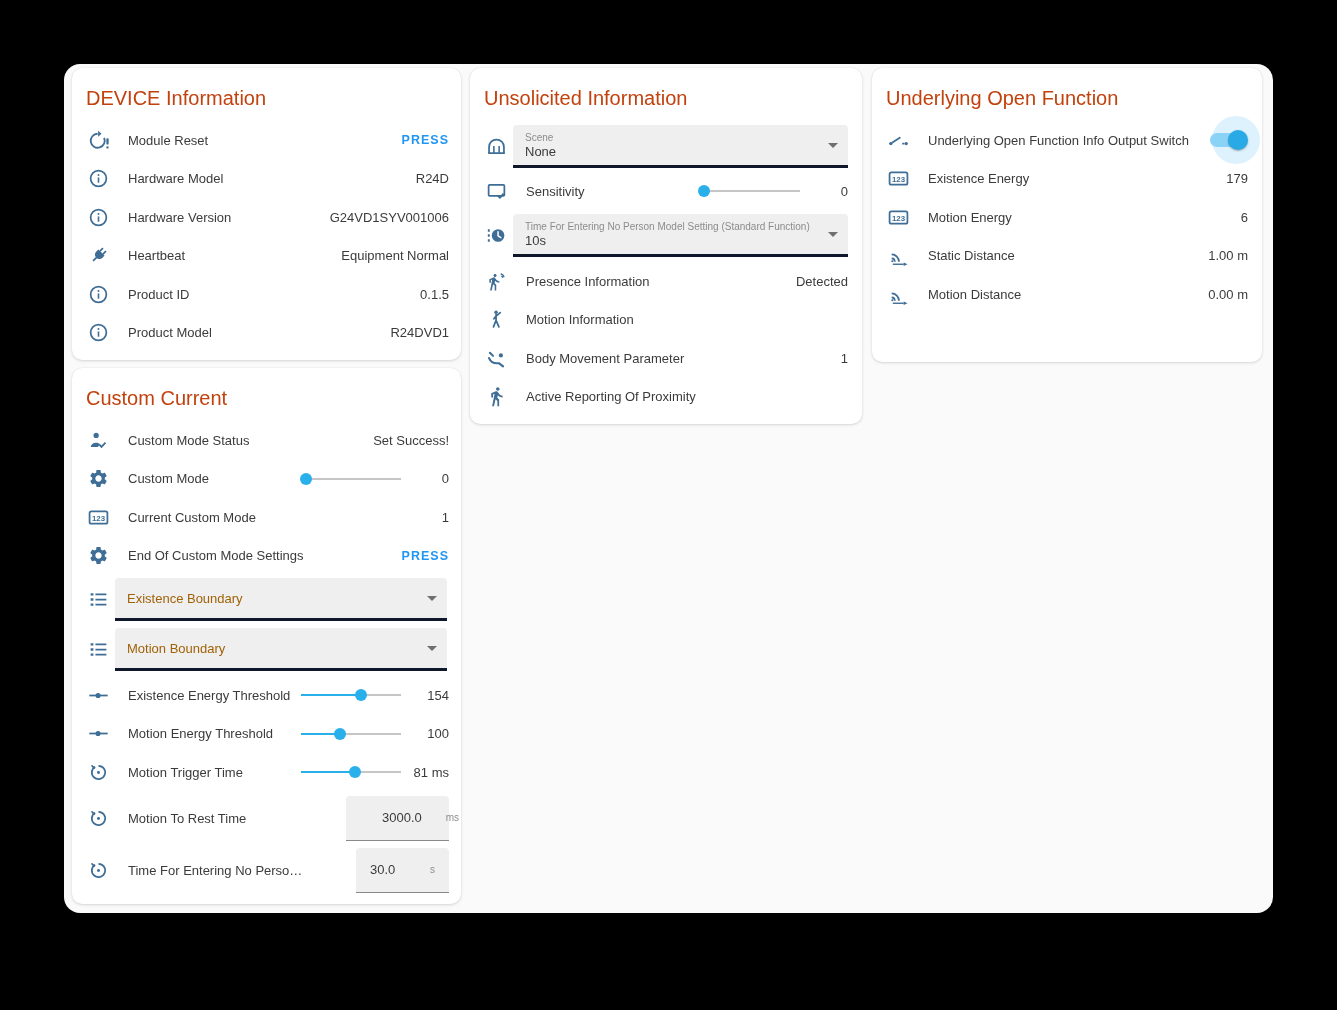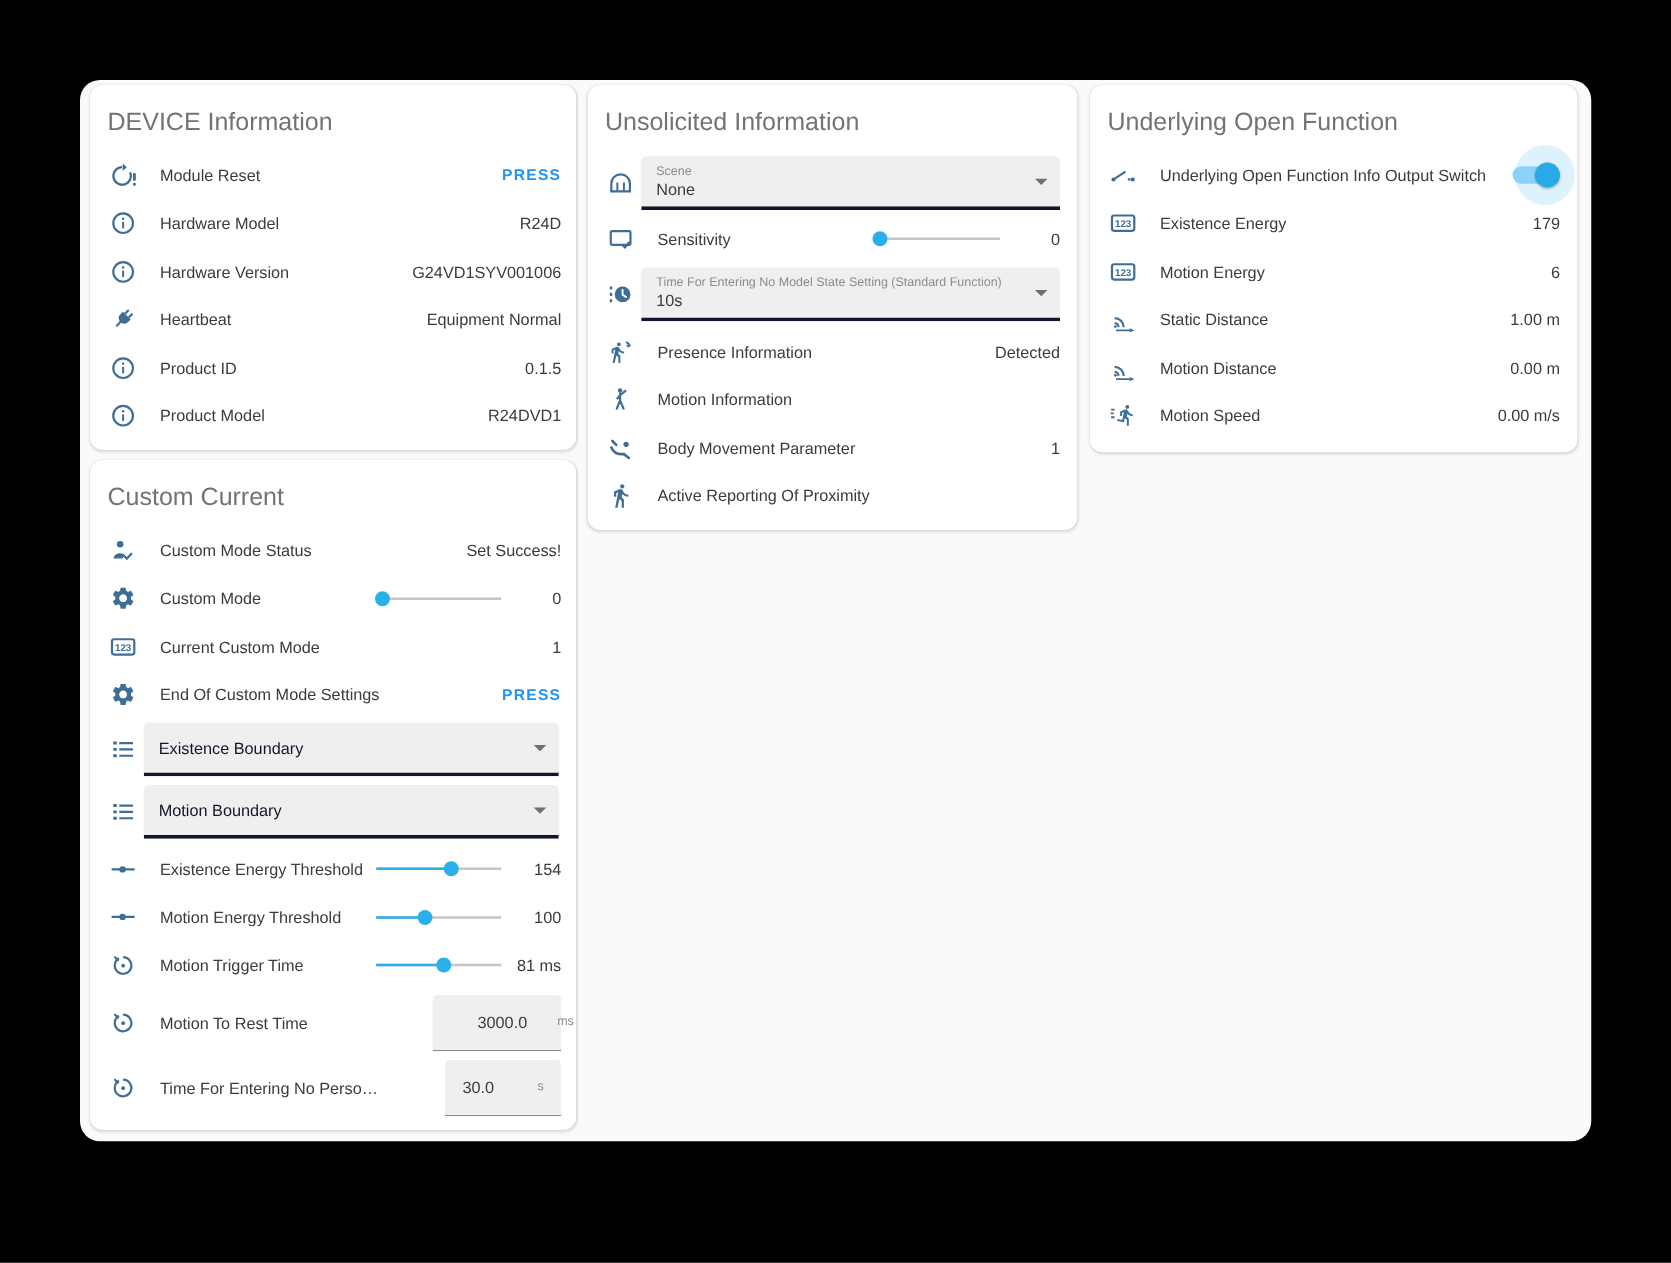--- a/index.html
+++ b/index.html
@@ -6,21 +6,21 @@
   body{width:1337px;height:1010px;position:relative;font-family:"Liberation Sans",sans-serif;
        -webkit-font-smoothing:antialiased;}
   .content{position:absolute;left:64px;top:64px;width:1209px;height:849px;
            background:#fafafa;border-radius:16px;overflow:hidden;}
   .card{position:absolute;background:#fff;border-radius:10px;
         box-shadow:0 1px 3px rgba(0,0,0,.14),0 0 1px rgba(0,0,0,.12);}
   .card-device{left:8px;top:4px;width:389px;height:292px;}
   .card-unsolicited{left:406px;top:4px;width:392px;height:356px;}
   .card-underlying{left:808px;top:4px;width:390px;height:294px;}
   .card-custom{left:8px;top:304px;width:389px;height:536px;}
-  .card-title{padding:16px 14px 0 14px;font-size:20px;line-height:28px;color:#737373;}
+  .card-title{padding:16px 14px 0 14px;font-size:20px;line-height:28px;color:#c2410c;}
   .rows{margin-top:9px;}
   .row{display:flex;align-items:center;height:38.5px;padding:0 12px 0 16px;}
   .row.pr14{padding-right:14px;}
   .ic{width:21px;height:21px;flex:0 0 21px;color:#3e6d96;}
   .lbl{margin-left:19px;font-size:13px;color:#3b3b3b;flex:1;white-space:nowrap;overflow:hidden;}
   .val{font-size:13px;color:#3b3b3b;text-align:right;white-space:nowrap;}
   .press{font-size:12.5px;font-weight:700;letter-spacing:1px;color:#2196f3;cursor:pointer;}
   
   .slider{position:relative;width:100px;height:20px;flex:0 0 100px;cursor:pointer;}
   .s-track{position:absolute;left:0;right:0;top:9px;height:2px;background:#c6c6c6;}
@@ -36,21 +36,21 @@
   .toggle .thumb{position:absolute;right:0;top:0;width:20px;height:20px;border-radius:50%;
                  background:#29a9e6;box-shadow:0 1px 2px rgba(0,0,0,.3);}
   
   .sel-row{display:flex;align-items:center;padding:0 14px 0 16px;}
   .sel-row .select{flex:1;margin-left:6px;}
   .select{position:relative;height:43px;background:#efefef;border-bottom:3px solid #0f172a;
           border-radius:4px 4px 0 0;display:flex;flex-direction:column;justify-content:center;
           padding:0 28px 0 12px;cursor:pointer;box-sizing:border-box;}
   .sel-label{font-size:10px;color:#8c8c8c;line-height:13px;white-space:nowrap;overflow:hidden;}
   .sel-value{font-size:13px;color:#3b3b3b;line-height:16px;}
-  .sel-plain{font-size:13px;color:#0f172a;}
+  .sel-plain{font-size:13px;color:#a16207;}
   .caret{position:absolute;right:10px;top:50%;margin-top:-2px;width:0;height:0;
          border-left:5px solid transparent;border-right:5px solid transparent;border-top:5px solid #6f6f6f;}
   
   .input-row{display:flex;align-items:center;padding:0 12px 0 16px;}
   .input-row.h53{height:53px;} .input-row.h51{height:51px;}
   .num-input{height:45px;background:#efefef;border-bottom:1px solid #8a8a8a;border-radius:4px 4px 0 0;
              display:flex;align-items:center;justify-content:space-between;padding:0 14px;
              box-sizing:border-box;cursor:text;}
   .w103{width:103px;flex:0 0 103px;padding-left:36px;} .w93{width:93px;flex:0 0 93px;}
   .niv{font-size:13px;color:#3b3b3b;} .niu{font-size:10px;color:#8c8c8c;margin-left:24px;}
@@ -231,21 +231,21 @@
         <span class="s-fill"></span>
         <span class="s-thumb"></span>
       </div>
       <span class="val">0</span>
     </div>
     <div class="sel-row">
       <svg class="ic">
           <use href="#sym-clock-dash"></use>
         </svg>
       <div class="select">
-        <span class="sel-label">Time For Entering No Model State Setting (Standard Function)</span>
+        <span class="sel-label">Time For Entering No Person Model Setting (Standard Function)</span>
         <span class="sel-value">10s</span>
         <span class="caret"></span>
       </div>
     </div>
     <div class="rows" style="margin-top:5px;">
       <div class="row pr14">
         <svg class="ic">
             <use href="#sym-presence"></use>
           </svg>
         <span class="lbl">Presence Information</span>
@@ -309,27 +309,20 @@
           </svg>
         <span class="lbl">Static Distance</span>
         <span class="val">1.00 m</span>
       </div>
       <div class="row pr14">
         <svg class="ic">
             <use href="#sym-distance"></use>
           </svg>
         <span class="lbl">Motion Distance</span>
         <span class="val">0.00 m</span>
-      </div>
-      <div class="row pr14">
-        <svg class="ic">
-            <use href="#sym-sprint"></use>
-          </svg>
-        <span class="lbl">Motion Speed</span>
-        <span class="val">0.00 m/s</span>
       </div>
     </div>
   </div>
 
   <div class="card card-custom">
     <div class="card-title">Custom Current</div>
     <div class="rows">
       <div class="row">
         <svg class="ic">
             <use href="#sym-person-check"></use>

